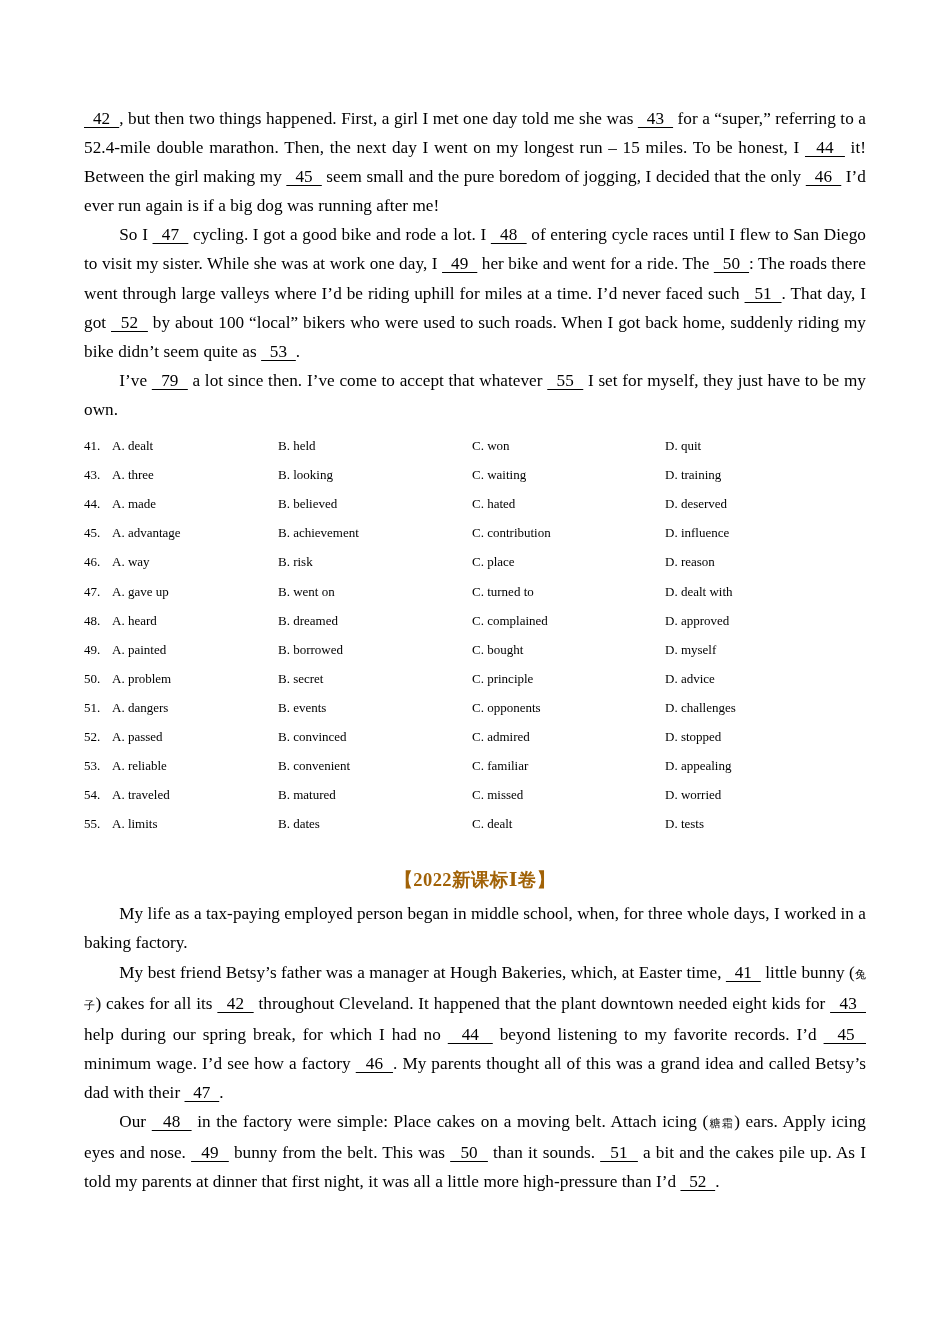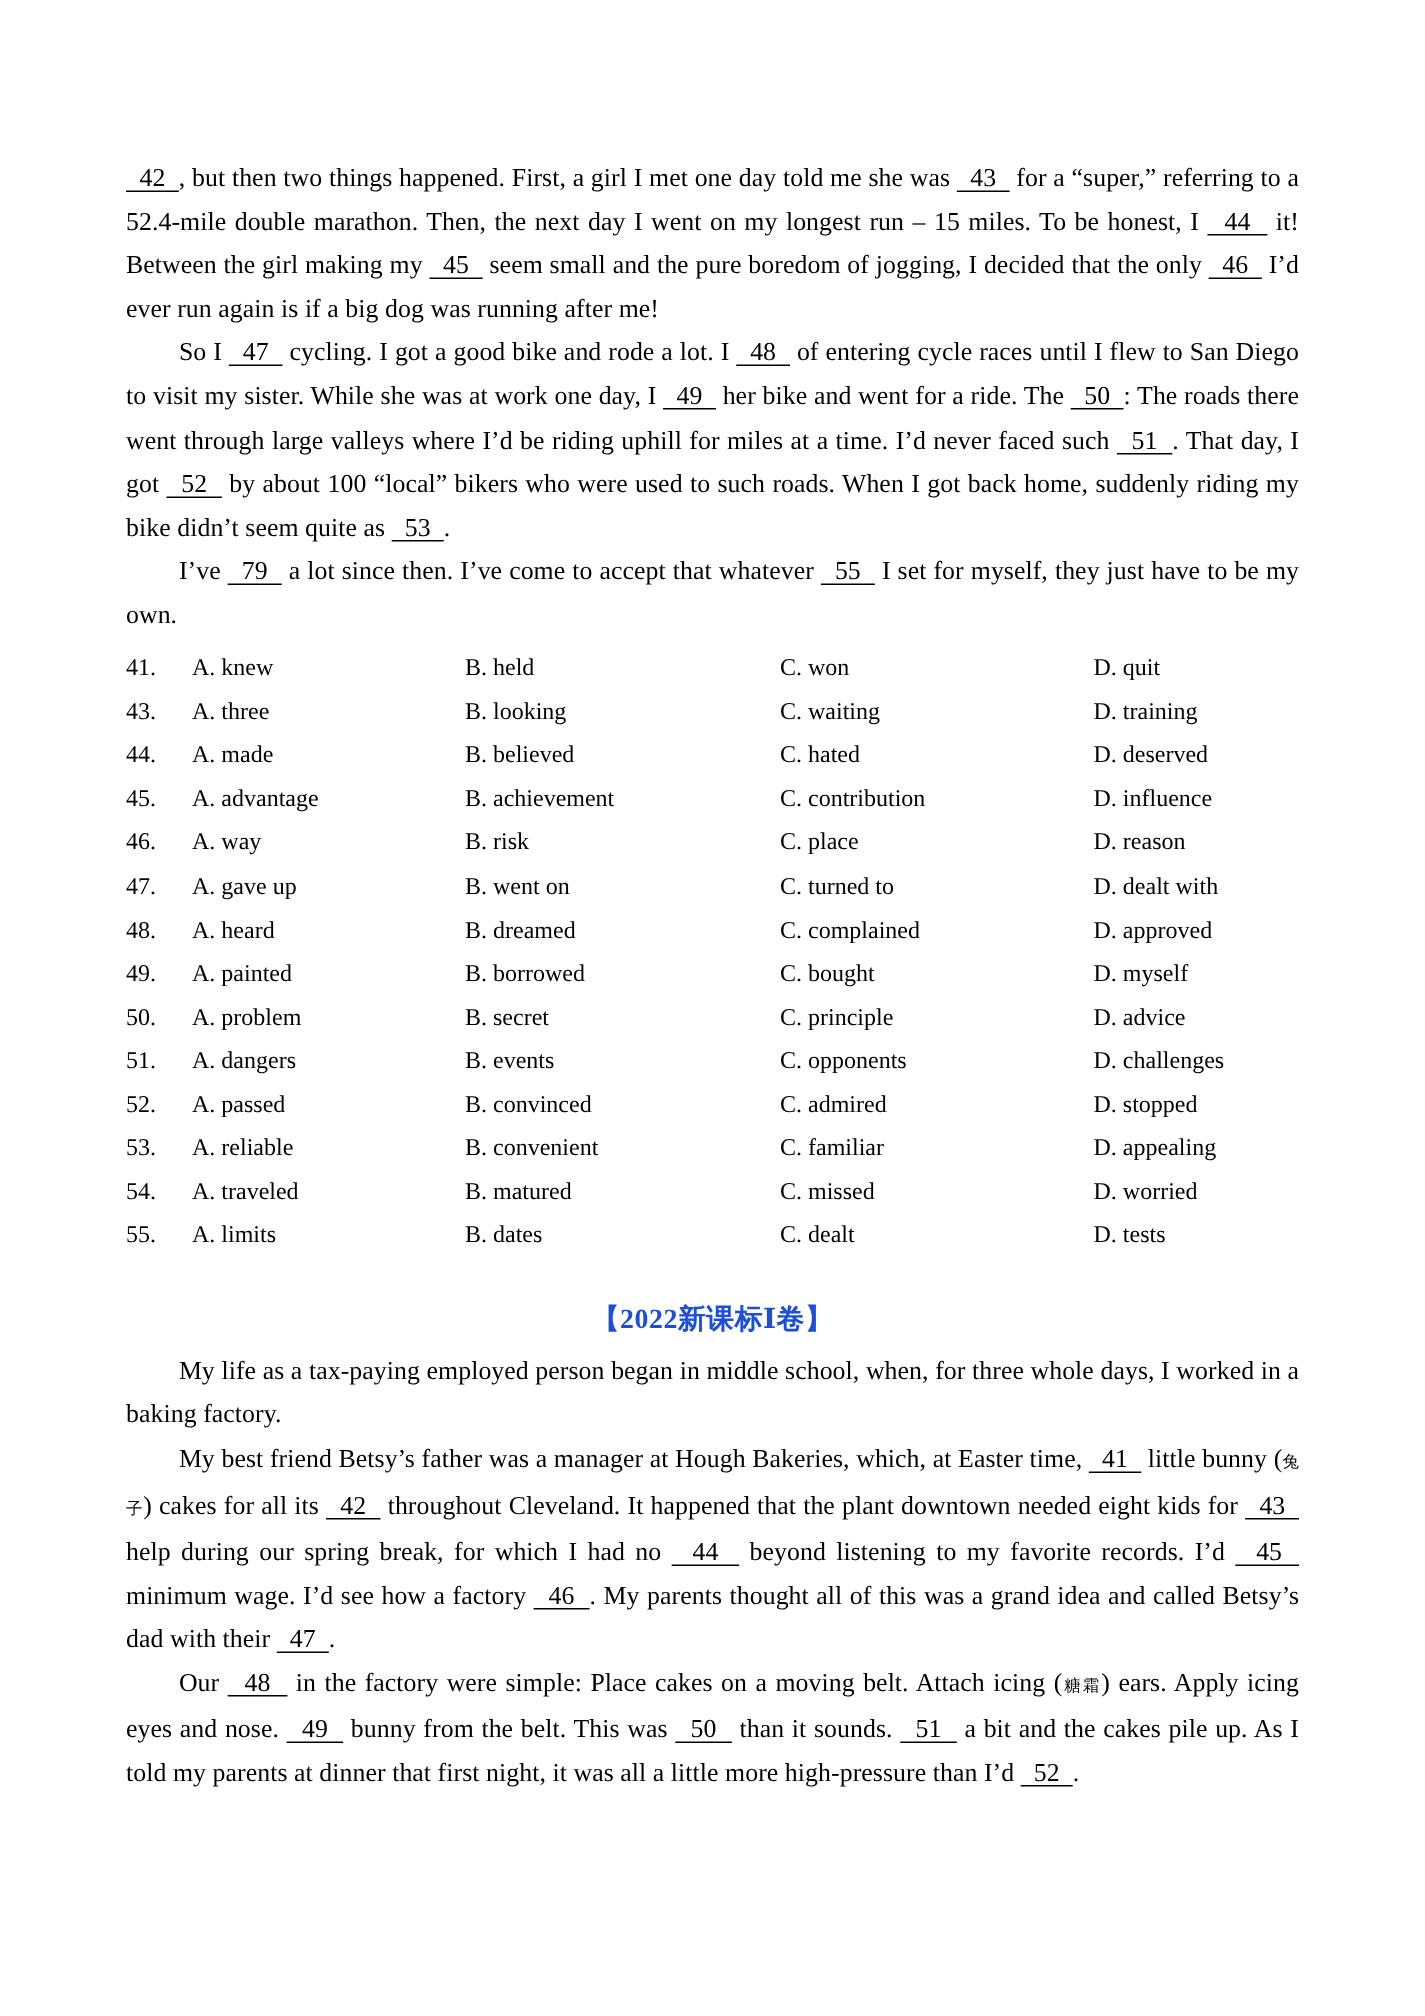--- a/index.html
+++ b/index.html
@@ -49,40 +49,39 @@
     font-size: 11px;
   }
   
   .options {
     margin-top: 7px;
   }
   .opt-row {
     display: flex;
     height: 29.1px;
     align-items: flex-start;
-    font-size: 16px;
+    font-size: 13px;
     line-height: 29.1px;
     white-space: nowrap;
-    gap: 16px;
   }
   .opt-num {
     width: 28px;
     flex: none;
   }
   .opt-a { width: 166px; flex: none; }
   .opt-b { width: 194px; flex: none; }
   .opt-c { width: 193px; flex: none; }
   .opt-d { flex: none; }
 
   .section-heading {
     margin: 0;
     padding-top: 27px;
     padding-bottom: 4px;
     text-align: center;
-    color: #1d4ed8;
+    color: #a16207;
     font-weight: bold;
     font-size: 18.5px;
     line-height: 29px;
     font-family: "DejaVu Sans", "Liberation Sans", sans-serif;
     letter-spacing: 0.4px;
   }
   .heading-num {
     font-family: "Liberation Serif", "DejaVu Serif", serif;
   }
 </style>
@@ -94,21 +93,21 @@
 
     <div id="paras-top">
         <p class="para"><span class="blank">  42  </span>, but then two things happened. First, a girl I met one day told me she was <span class="blank">  43  </span> for a “super,” referring to a 52.4-mile double marathon. Then, the next day I went on my longest run – 15 miles. To be honest, I <span class="blank">  44  </span> it! Between the girl making my <span class="blank">  45  </span> seem small and the pure boredom of jogging, I decided that the only <span class="blank">  46  </span> I’d ever run again is if a big dog was running after me!</p>
         <p class="para indent">So I <span class="blank">  47  </span> cycling. I got a good bike and rode a lot. I <span class="blank">  48  </span> of entering cycle races until I flew to San Diego to visit my sister. While she was at work one day, I <span class="blank">  49  </span> her bike and went for a ride. The <span class="blank">  50  </span>: The roads there went through large valleys where I’d be riding uphill for miles at a time. I’d never faced such <span class="blank">  51  </span>. That day, I got <span class="blank">  52  </span> by about 100 “local” bikers who were used to such roads. When I got back home, suddenly riding my bike didn’t seem quite as <span class="blank">  53  </span>.</p>
         <p class="para indent">I’ve <span class="blank">  79  </span> a lot since then. I’ve come to accept that whatever <span class="blank">  55  </span> I set for myself, they just have to be my own.</p>
       </div>
 
     <div class="options" id="options-grid">
         <div class="opt-row">
           <span class="opt-num">41.</span>
-          <span class="opt-a">A. knew</span>
+          <span class="opt-a">A. dealt</span>
           <span class="opt-b">B. held</span>
           <span class="opt-c">C. won</span>
           <span class="opt-d">D. quit</span>
         </div>
         <div class="opt-row">
           <span class="opt-num">43.</span>
           <span class="opt-a">A. three</span>
           <span class="opt-b">B. looking</span>
           <span class="opt-c">C. waiting</span>
           <span class="opt-d">D. training</span>

